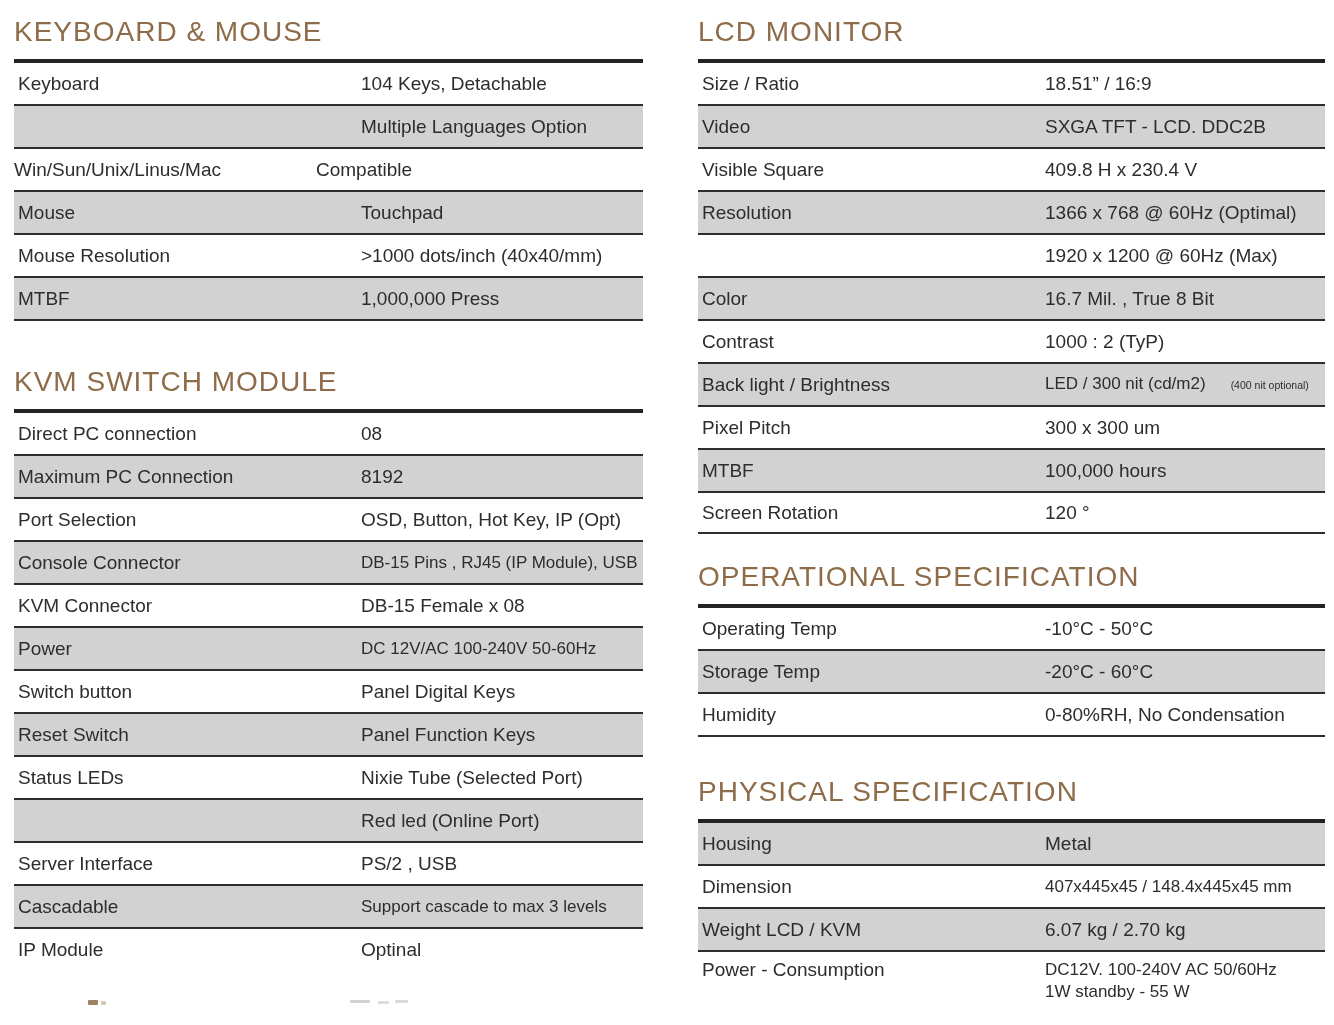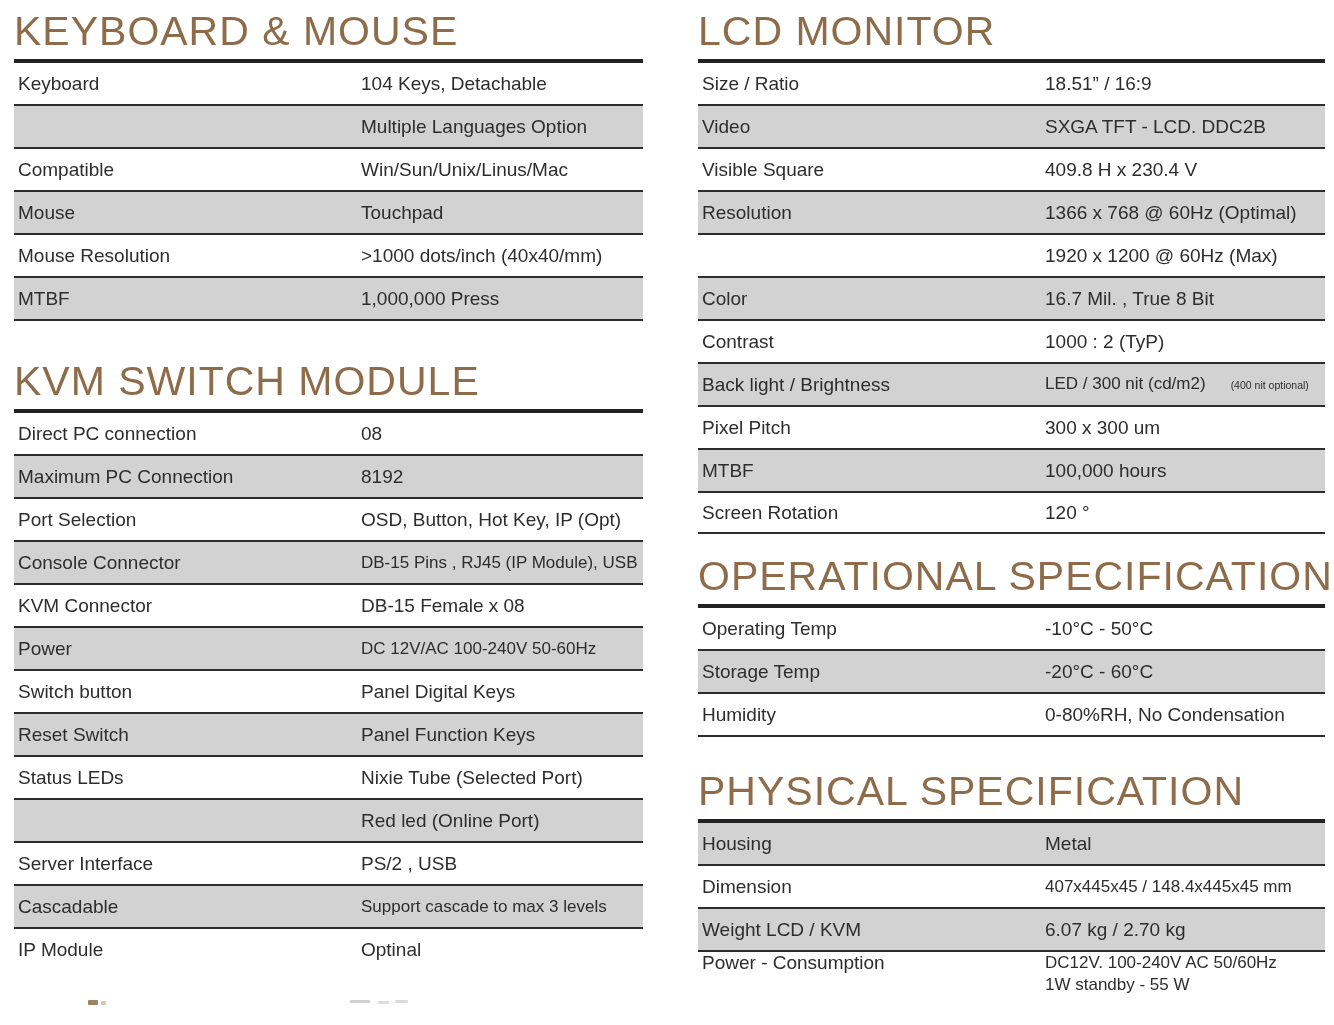--- a/index.html
+++ b/index.html
@@ -12,21 +12,21 @@
   .page { display:flex; align-items:flex-start; }
   .col { width:629px; margin-top:13px; }
   .col.left  { margin-left:14px; }
   .col.right { margin-left:55px; width:627px; }
 
   .spec + .spec { margin-top:42px; }
   .col.right .spec.op   { margin-top:24px; }
   .col.right .spec.phys { margin-top:36px; }
 
   .section-title {
-    font-size:41px;
+    font-size:28px;
     font-weight:400;
     letter-spacing:1px;
     line-height:37px;
     color:var(--accent,#8e6c49);
     white-space:nowrap;
   }
   .rule { height:4px; background:var(--rule,#232323); margin-top:9px; }
 
   .spec-table { width:100%; }
   .row {
@@ -37,20 +37,21 @@
     font-size:19px;
     line-height:22px;
     gap:16px;
   }
   .row.shaded { background:var(--row-shade,#d2d2d2); }
   .row.last   { border-bottom:none; }
   .row.tall   { height:41px; }
   .row.twoline {
     height:59px;
     align-items:flex-start;
+    padding-top:7px;
   }
   .cell.label {
     width:331px;
     padding-left:4px;
     flex:none;
     white-space:nowrap;
   }
   .cell.value { flex:1; white-space:nowrap; }
   .row.compact .cell.value { font-size:17px; }
   .v-small { font-size:10.5px; margin-left:5px;padding-left:20px; }
@@ -83,25 +84,25 @@
     </div>
   </div>
           <div class="row shaded">
     <div class="cell label"></div>
     <div class="cell value">
       <span class="v-main">Multiple Languages Option</span>
       
     </div>
   </div>
           <div class="row">
+    <div class="cell value">
+      <span class="v-main">Win/Sun/Unix/Linus/Mac</span>
+      
+    </div>
     <div class="cell label">Compatible</div>
-    <div class="cell value">
-      <span class="v-main">Win/Sun/Unix/Linus/Mac</span>
-      
-    </div>
   </div>
           <div class="row shaded">
     <div class="cell label">Mouse</div>
     <div class="cell value">
       <span class="v-main">Touchpad</span>
       
     </div>
   </div>
           <div class="row">
     <div class="cell label">Mouse Resolution</div>

